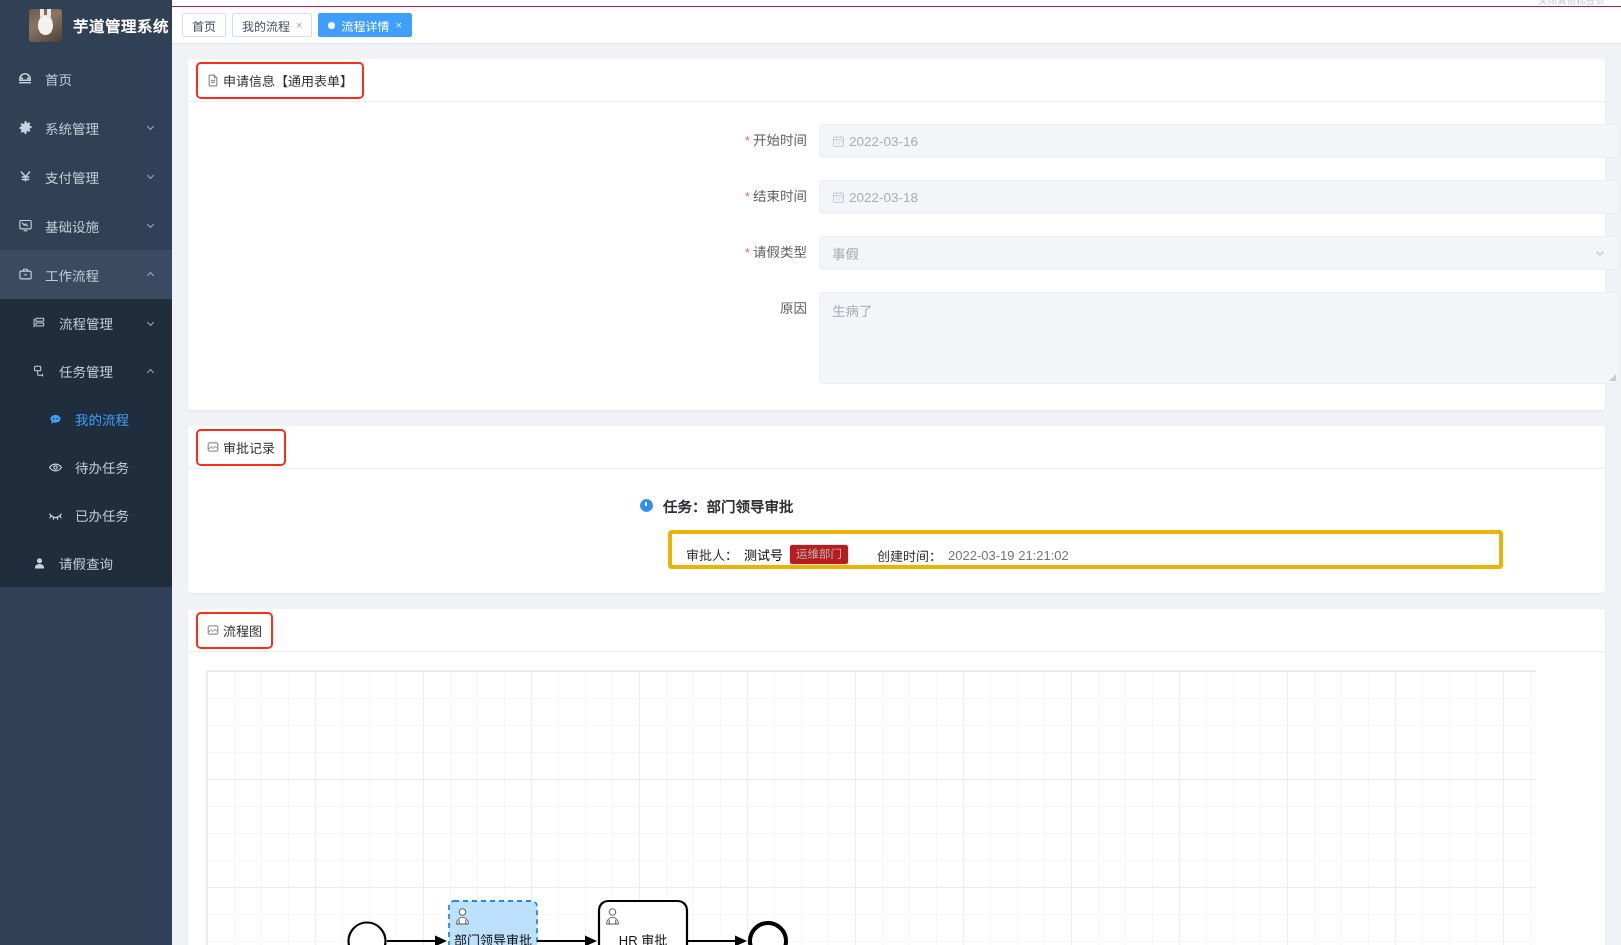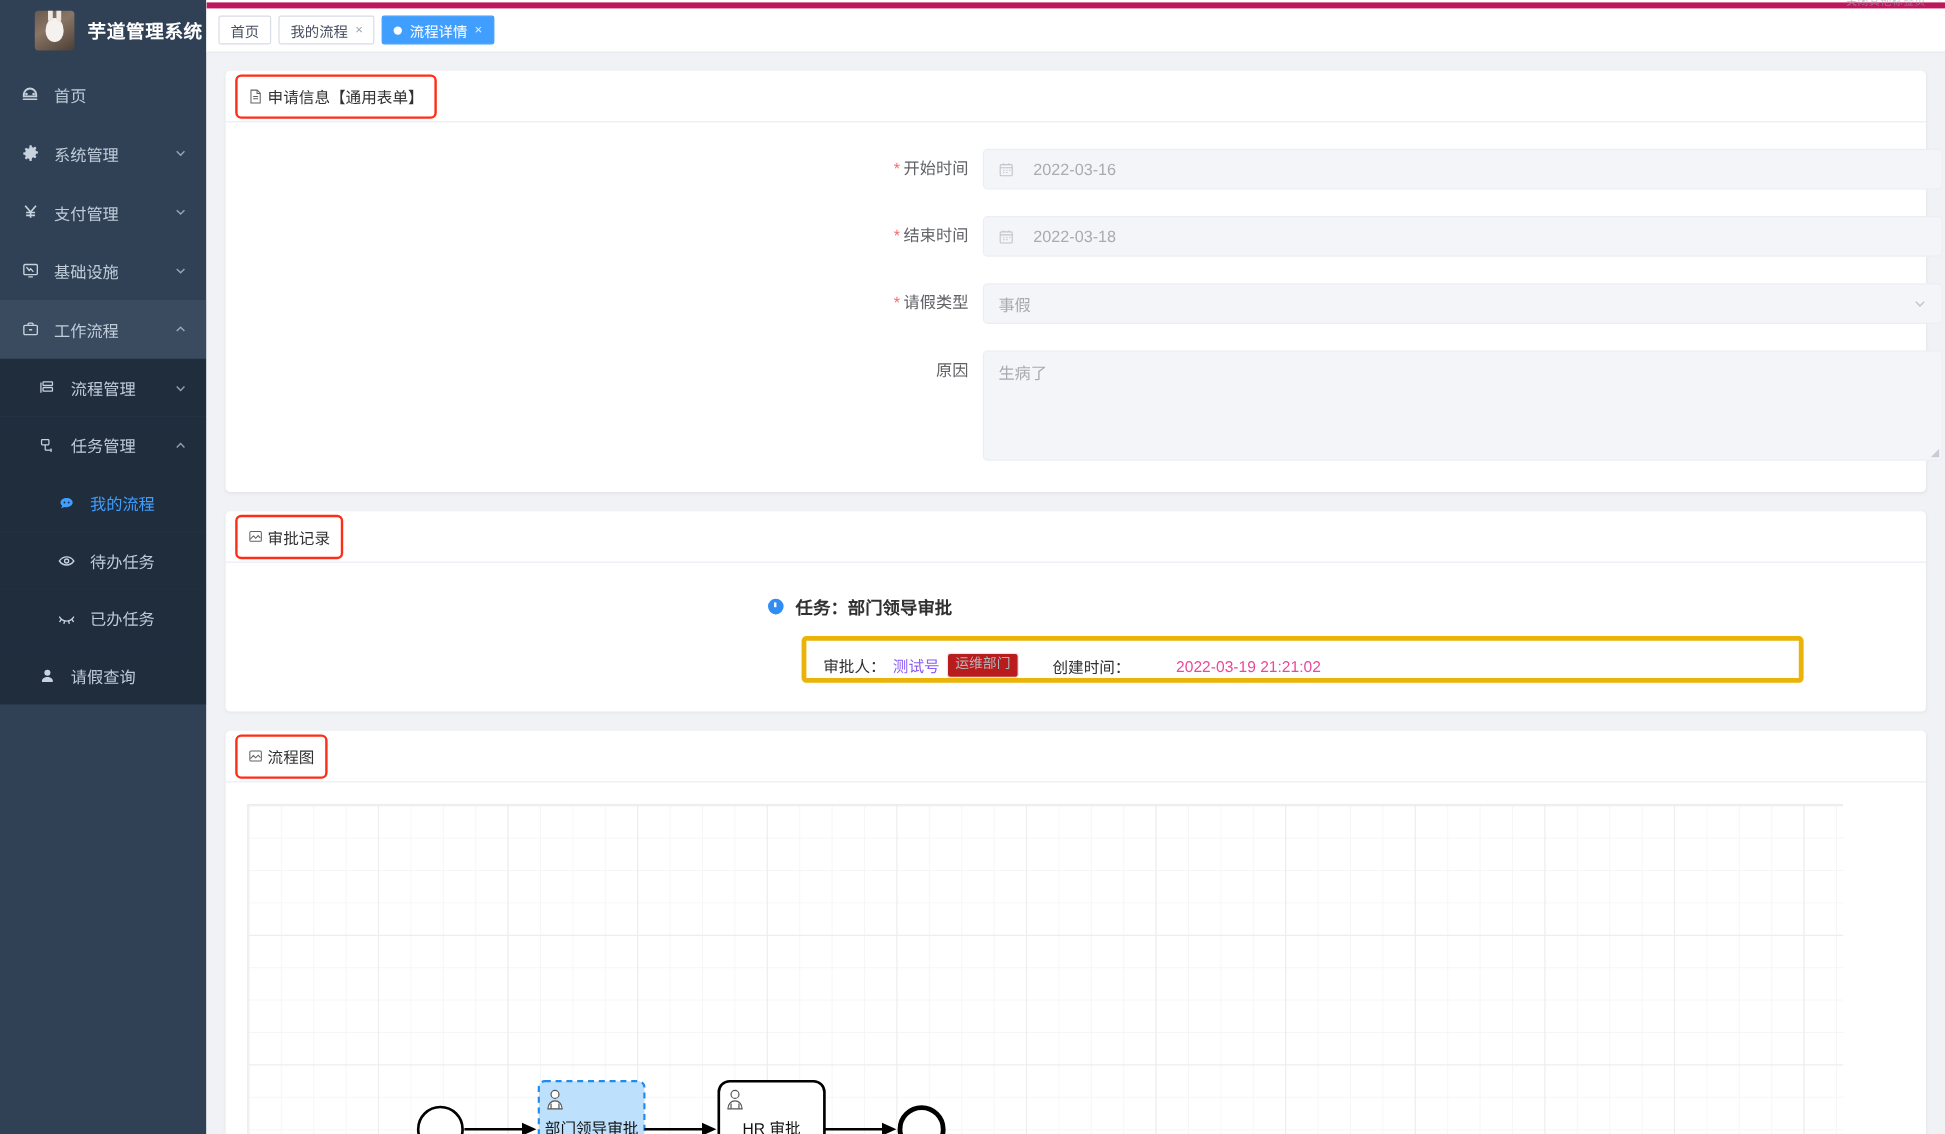--- a/index.html
+++ b/index.html
@@ -61,21 +61,21 @@
   .mi.sub2 { padding-left: 44px; background: #1f2d3d; height: 48px; font-size: 13.5px; }
   .mi.sub2.sel { color: #409eff; }
   .mi.sub2.sel .ic { color: #409eff; }
   .mi.lvl1dark { background: #1f2d3d; }
   svg { display: block; }
 
   
   .main { flex: 1; height: 945px; position: relative; background: #f0f2f5; overflow: hidden; }
 
   .topbar {
-    height: 7px; background: #fff; border-bottom: 5px solid #be185d;
+    height: 7px; background: #fff; border-bottom: 1px solid #be185d;
     position: relative;
   }
   .topbar-ghost {
     position: absolute; right: 16px; top: -6px;
     font-size: 9px; color: #9aa3ad; letter-spacing: .5px;
     opacity: .65; white-space: nowrap;
   }
   .tabsbar {
     height: 37px; background: #fff; border-bottom: 1px solid #e4e7ed;
     display: flex; align-items: center; padding-left: 10px; gap: 6px;
@@ -122,21 +122,21 @@
   .flabel {
     width: 631px; text-align: right; padding-right: 12px;
     font-size: 13.5px; color: #606266; line-height: 34px;
     white-space: nowrap; flex: 0 0 auto;
   }
   .req { color: #f56c6c; margin-right: 3px; }
   .fctl { width: 800px; flex: 0 0 auto; }
   .inp {
     height: 34px; background: #f4f5f9; border: 1px solid #eceef3;
     border-radius: 4px; display: flex; align-items: center;
-    padding: 0 12px; gap: 16px; font-size: 13.5px; color: #a8abb2;
+    padding: 0 12px; gap: 4px; font-size: 13.5px; color: #a8abb2;
     cursor: not-allowed;
   }
   .inp .caret { margin-left: auto; color: #c0c4cc; }
   .ta {
     min-height: 92px; background: #f4f5f9; border: 1px solid #eceef3;
     border-radius: 4px; padding: 7px 12px; font-size: 13.5px; color: #a8abb2;
     position: relative; cursor: not-allowed;
   }
   .ta::after {
     content: ""; position: absolute; right: 2px; bottom: 2px;
@@ -157,22 +157,22 @@
     box-shadow: 0 4.4px 0 -3px #fff, 2px 4.4px 0 -3px #fff;
   }
   .appr-task { font-size: 14.5px; color: #303133; font-weight: 700; }
   .appr-card {
     margin: 14px 0 0 480px; width: 835px; height: 39px;
     border: 4px solid #eab308; border-radius: 4px; background: #fff;
     display: flex; align-items: flex-end; padding: 0 0 0 14px; gap: 28px;
     box-shadow: 0 1px 2px rgba(0,0,0,.02);
   }
   .kv { font-size: 13px; color: #303133; display: flex; align-items: center; gap: 6px; white-space: nowrap; }
-  .kv .val { color: #8b5cf6; }
-  .kv .time { color: #ec4899; margin-left: 32px; }
+  .kv .val { color: #000000; }
+  .kv .time { color: #737373; }
   .chip {
     border: 1px solid #e4e7ed; border-radius: 3px; background: #b91c1c;
     color: #b3b7be; font-size: 11.5px; padding: 2px 6px; line-height: 1.3;
   }
 
   
   .diag-wrap { padding: 18px 0 0 18px; height: 360px; overflow: hidden; }
   .diag {
     width: 1330px; height: 340px; position: relative;
     background-color: #fff;

